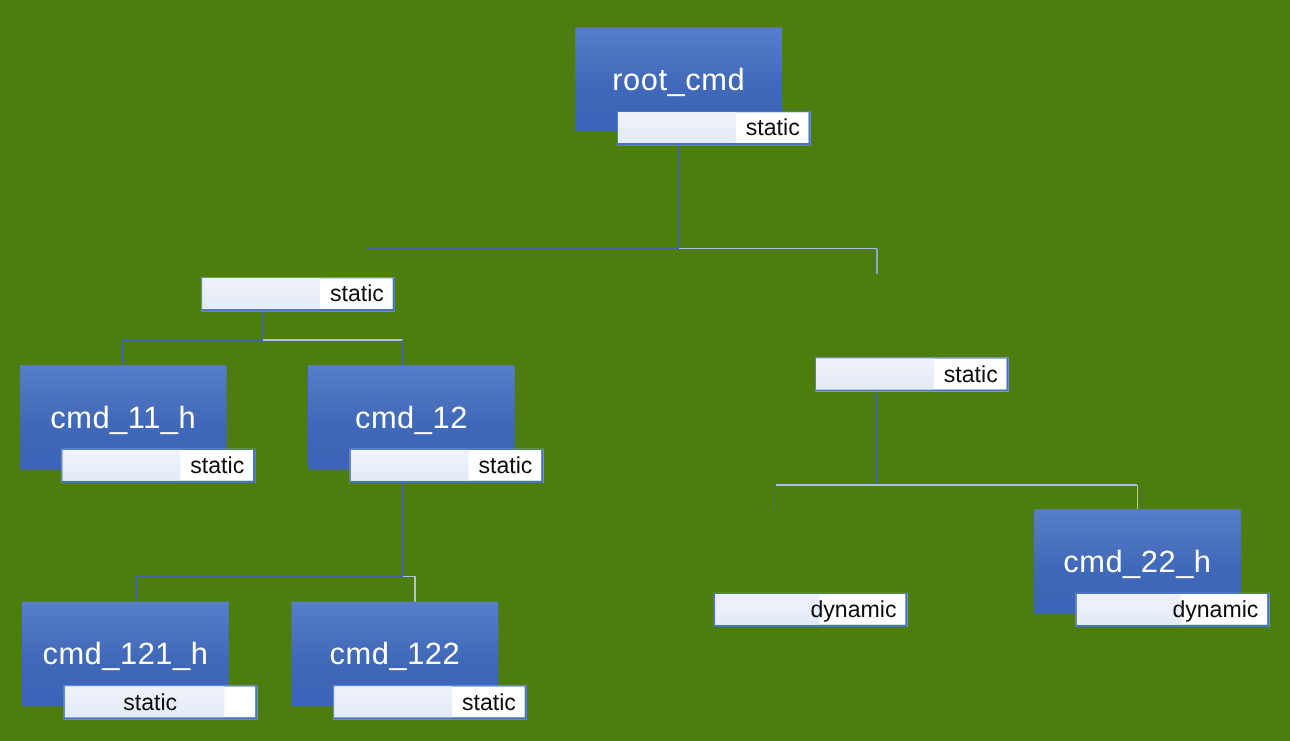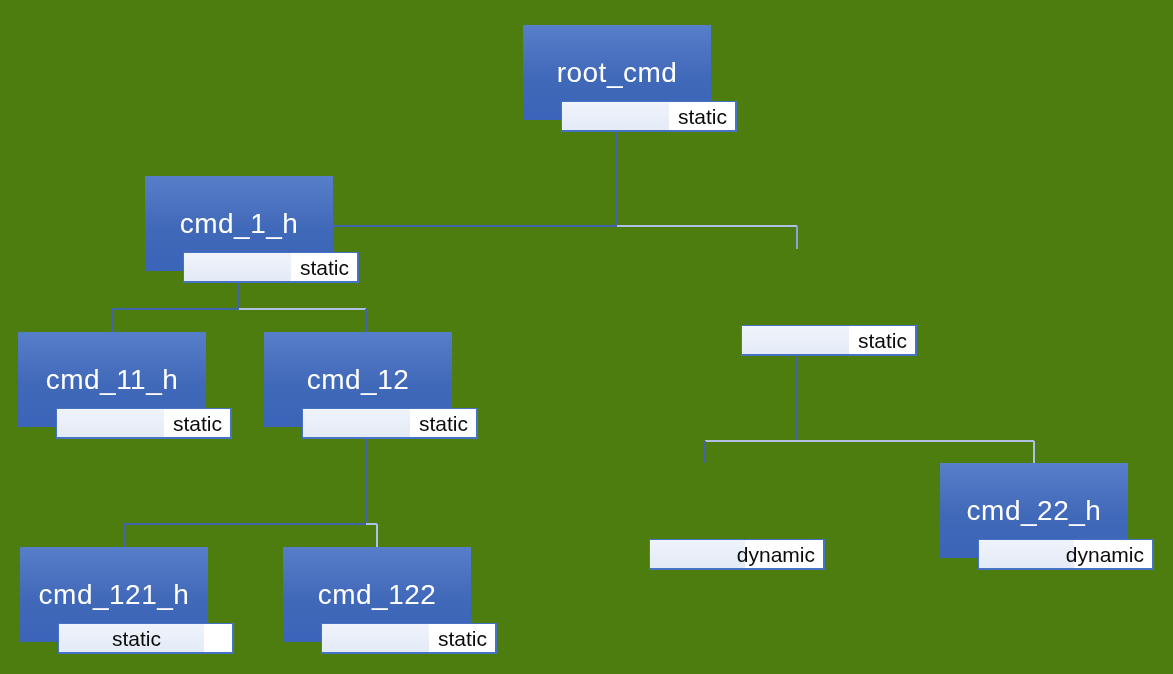--- a/index.html
+++ b/index.html
@@ -112,62 +112,59 @@
 <div class="node" style="left: 523px; top: 25px;">
     <div class="node-box">
       <span class="node-title">root_cmd</span>
     </div>
     <div class="node-badge right">
       <span class="badge-fill" style="width: 62%;"></span>
       <span class="badge-text">static</span>
     </div>
   </div>
     <div class="node" style="left: 145px; top: 176px;">
-    <div class="node-box">
-      <span class="node-title">cmd_1_h</span>
-    </div>
     <div class="node-badge right">
       <span class="badge-fill" style="width: 62%;"></span>
       <span class="badge-text">static</span>
     </div>
   </div>
     <div class="node" style="left: 703px; top: 249px;">
     <div class="node-badge right">
       <span class="badge-fill" style="width: 62%;"></span>
       <span class="badge-text">static</span>
     </div>
   </div>
     <div class="node" style="left: 18px; top: 332px; padding-left: 43px;">
     <div class="node-box">
       <span class="node-title">cmd_11_h</span>
     </div>
     <div class="node-badge right">
       <span class="badge-fill" style="width: 62%;"></span>
       <span class="badge-text">static</span>
     </div>
   </div>
-    <div class="node" style="left: 264px; top: 332px;">
+    <div class="node" style="left: 280px; top: 332px;">
     <div class="node-box">
       <span class="node-title">cmd_12</span>
     </div>
     <div class="node-badge right">
       <span class="badge-fill" style="width: 62%;"></span>
       <span class="badge-text">static</span>
     </div>
   </div>
     <div class="node" style="left: 20px; top: 547px;">
     <div class="node-box">
       <span class="node-title">cmd_121_h</span>
     </div>
     <div class="node-badge center">
       <span class="badge-fill" style="width: 84%;"></span>
       <span class="badge-text">static</span>
     </div>
   </div>
-    <div class="node" style="left: 283px; top: 547px;">
+    <div class="node" style="left: 265px; top: 547px;">
     <div class="node-box">
       <span class="node-title">cmd_122</span>
     </div>
     <div class="node-badge right">
       <span class="badge-fill" style="width: 62%;"></span>
       <span class="badge-text">static</span>
     </div>
   </div>
     <div class="node" style="left: 611px; top: 463px;">
     <div class="node-badge right">

